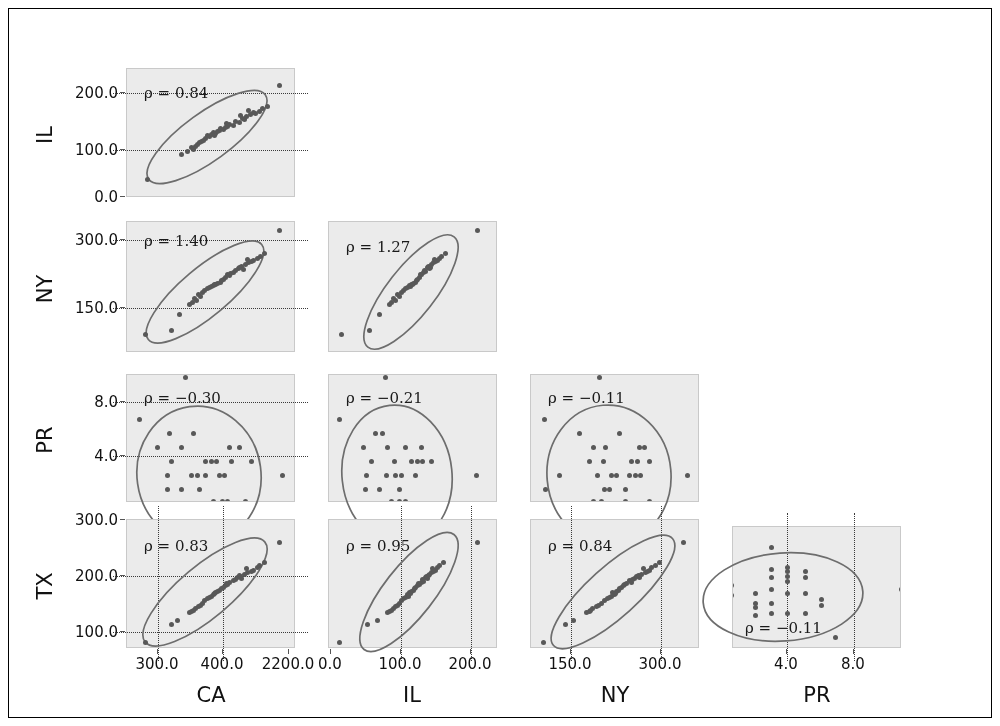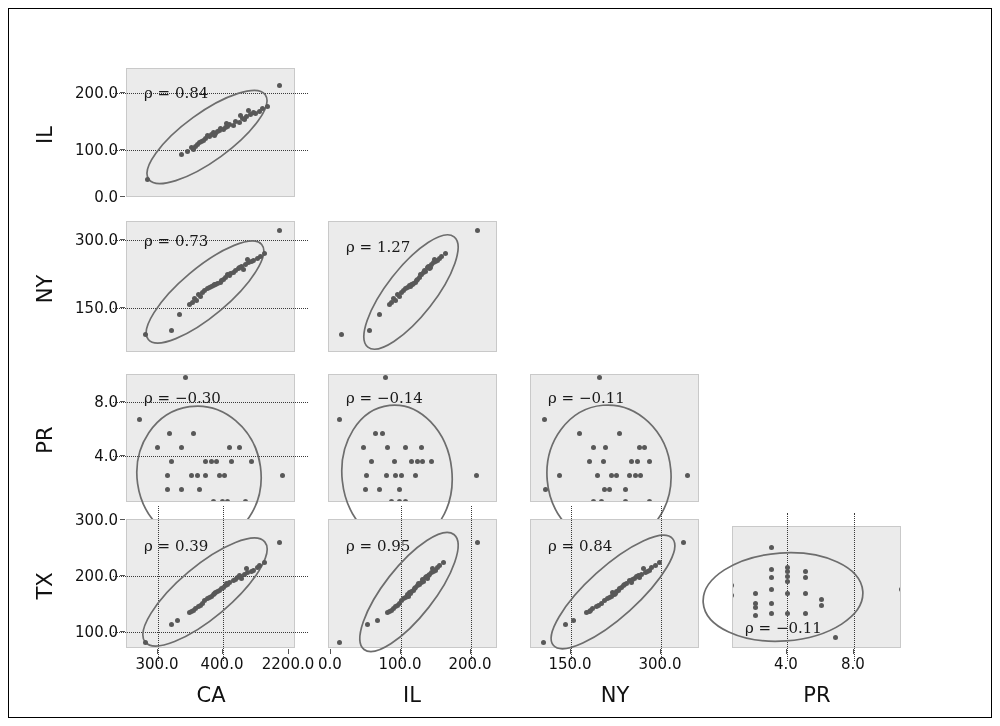--- a/index.html
+++ b/index.html
@@ -259,21 +259,21 @@
       <div class="dot" style="left:18px; top:112px;"></div>
       <div class="dot" style="left:108px; top:48px;"></div>
       <div class="dot" style="left:71px; top:72px;"></div>
       <div class="dot" style="left:87px; top:62px;"></div>
       <div class="dot" style="left:120px; top:37px;"></div>
       <div class="dot" style="left:44px; top:108px;"></div>
       <div class="dot" style="left:100px; top:52px;"></div>
       <div class="dot" style="left:112px; top:45px;"></div>
     </div>
     <div class="rho" style="left:17px; top:10px;">
-      <span>ρ = 0.73</span>
+      <span>ρ = 1.40</span>
     </div>
   </div>
 
   <div class="panel" style="left:328px; top:221px; width:169px; height:131px;">
     <svg width="169" height="131">
       <ellipse class="ell" cx="82" cy="70" rx="70" ry="24" transform="rotate(-52 82 70)"></ellipse>
     </svg>
     <div class="panel-clip">
       <div class="dot" style="left:148px; top:8px;"></div>
       <div class="dot" style="left:100px; top:46px;"></div>
@@ -402,21 +402,21 @@
       <div class="dot" style="left:147px; top:100px;"></div>
       <div class="dot" style="left:36px; top:114px;"></div>
       <div class="dot" style="left:50px; top:114px;"></div>
       <div class="dot" style="left:70px; top:114px;"></div>
       <div class="dot" style="left:62px; top:126px;"></div>
       <div class="dot" style="left:70px; top:126px;"></div>
       <div class="dot" style="left:76px; top:126px;"></div>
       <div class="dot" style="left:56px; top:2px;"></div>
     </div>
     <div class="rho" style="left:17px; top:14px;">
-      <span>ρ = −0.14</span>
+      <span>ρ = −0.21</span>
     </div>
   </div>
 
   <div class="panel" style="left:530px; top:374px; width:169px; height:128px;">
     <svg width="169" height="128">
       <ellipse class="ell" cx="78" cy="100" rx="62" ry="70" transform="rotate(-5 78 100)"></ellipse>
     </svg>
     <div class="panel-clip">
       <div class="dot" style="left:13px; top:44px;"></div>
       <div class="dot" style="left:48px; top:58px;"></div>
@@ -516,21 +516,21 @@
       <div class="dot" style="left:18px; top:122px;"></div>
       <div class="dot" style="left:108px; top:59px;"></div>
       <div class="dot" style="left:71px; top:86px;"></div>
       <div class="dot" style="left:87px; top:73px;"></div>
       <div class="dot" style="left:119px; top:48px;"></div>
       <div class="dot" style="left:44px; top:104px;"></div>
       <div class="dot" style="left:99px; top:63px;"></div>
       <div class="dot" style="left:112px; top:55px;"></div>
     </div>
     <div class="rho" style="left:17px; top:17px;">
-      <span>ρ = 0.39</span>
+      <span>ρ = 0.83</span>
     </div>
   </div>
 
   <div class="panel" style="left:328px; top:519px; width:169px; height:129px;">
     <div class="gridline-v" style="left:72px;"></div>
     <div class="gridline-v" style="left:142px;"></div>
     <svg width="169" height="129">
       <ellipse class="ell" cx="80" cy="72" rx="73" ry="25" transform="rotate(-52 80 72)"></ellipse>
     </svg>
     <div class="panel-clip">

